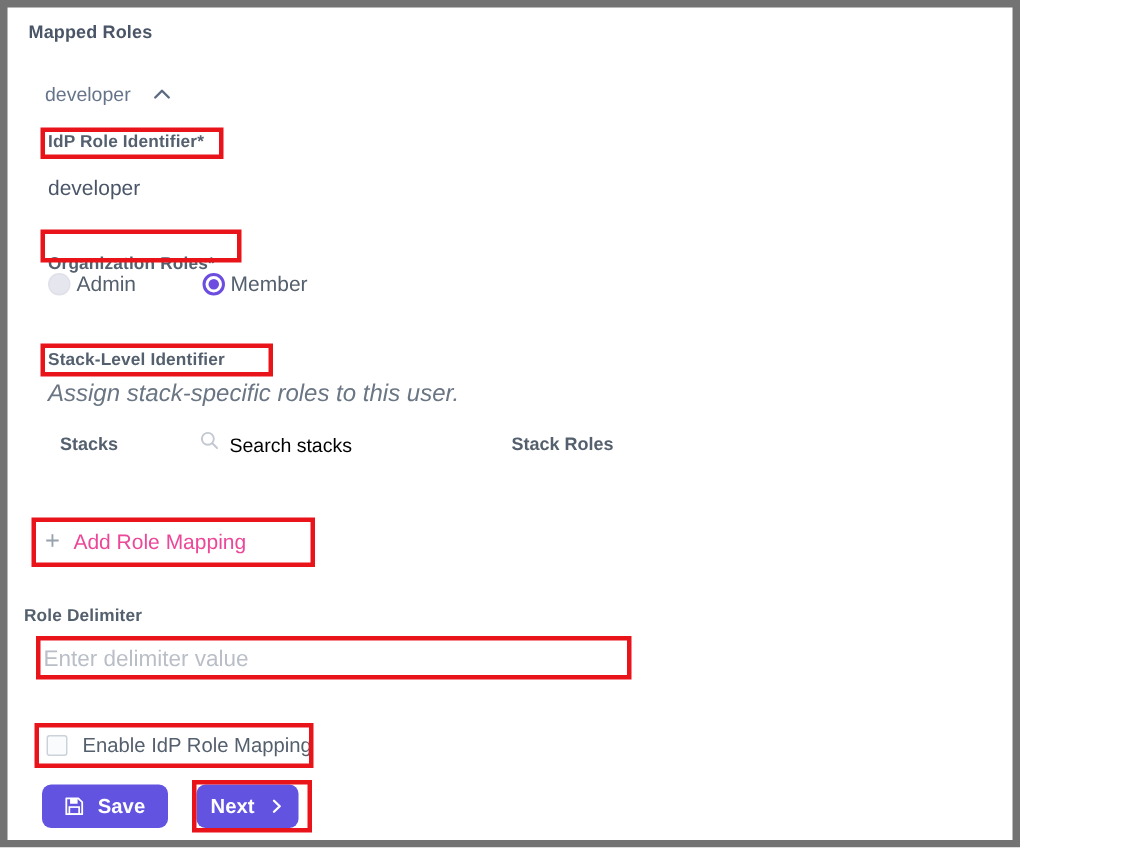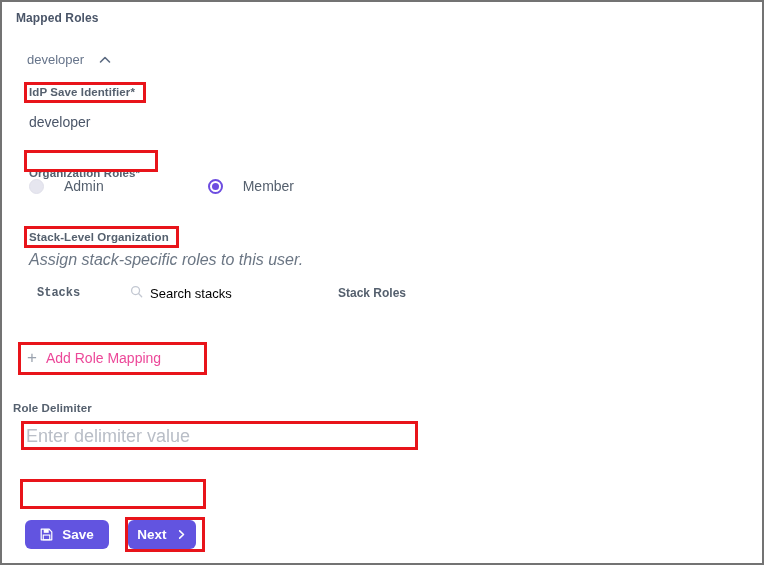--- a/index.html
+++ b/index.html
@@ -7,24 +7,24 @@
     margin: 0;
     padding: 0;
     background: #ffffff;
   }
   body {
     font-family: "Liberation Sans", sans-serif;
     -webkit-font-smoothing: antialiased;
   }
   .page {
     position: relative;
-    width: 764px;
+    width: 680px;
     height: 565px;
     background: #ffffff;
-    border: 2px solid #737373;
+    border: 5px solid #737373;
     box-sizing: border-box;
     overflow: hidden;
   }
 
   
   .annot {
     position: absolute;
     border: 3px solid #e8141a;
     box-sizing: border-box;
     pointer-events: none;
@@ -92,24 +92,24 @@
   .radio-row {
     position: absolute;
     left: 27px;
     top: 176px;
     display: flex;
     align-items: center;
   }
   .radio-opt {
     display: flex;
     align-items: center;
-    gap: 20px;
-    cursor: pointer;
-  }
-  .radio-opt.second { margin-left: 104px; }
+    gap: 4px;
+    cursor: pointer;
+  }
+  .radio-opt.second { margin-left: 44px; }
   .radio-dot {
     width: 15px;
     height: 15px;
     border-radius: 50%;
     box-sizing: border-box;
     flex: 0 0 auto;
   }
   .radio-dot.off {
     background: #e6e6ef;
     border: 1px solid #e0e0ea;
@@ -174,21 +174,21 @@
   .delim-input {
     position: absolute;
     left: 24px;
     top: 421px;
     width: 386px;
     height: 27px;
     border: none;
     outline: none;
     background: transparent;
     font-family: "Liberation Sans", sans-serif;
-    font-size: 18px;
+    font-size: 15px;
     color: #55606e;
     padding: 0;
   }
   .delim-input::placeholder {
     color: #b9bec7;
     opacity: 1;
   }
 
   
   .cb-row {
@@ -254,40 +254,40 @@
 
   <div class="role-header">
     <span class="role-name">developer</span>
     <span>
       <svg class="chev" viewBox="0 0 14 14" aria-hidden="true">
         <path d="M2.5 9 L7 4.5 L11.5 9" fill="none" stroke="#5c6b82" stroke-width="1.6" stroke-linecap="round" stroke-linejoin="round"></path>
       </svg>
     </span>
   </div>
 
-  <div class="field-label" style="left:27px; top:84px;">IdP Save Identifier*</div>
+  <div class="field-label" style="left:27px; top:84px;">IdP Role Identifier*</div>
   <div class="field-value" style="left:27px; top:112px;">developer</div>
 
   <div class="field-label" style="left:27px; top:165px;">Organization Roles*</div>
 
   <div class="radio-row">
     <label class="radio-opt">
       <span class="radio-dot off"></span>
       <span class="radio-label">Admin</span>
     </label>
     <label class="radio-opt second">
       <span class="radio-dot on"></span>
       <span class="radio-label">Member</span>
     </label>
   </div>
 
-  <div class="field-label" style="left:27px; top:229px;">Stack-Level Organization</div>
+  <div class="field-label" style="left:27px; top:229px;">Stack-Level Identifier</div>
   <div class="helper-text" style="left:27px; top:249px;">Assign stack-specific roles to this user.</div>
 
-  <div class="col-header" style="left:35px; top:284px;font-family:Liberation Mono, monospace;">Stacks</div>
+  <div class="col-header" style="left:35px; top:284px;">Stacks</div>
 
   <div class="search-box">
     <span>
       <svg width="13" height="13" viewBox="0 0 14 14" aria-hidden="true">
         <circle cx="6" cy="6" r="4.3" fill="none" stroke="#c3c8d2" stroke-width="1.4"></circle>
         <line x1="9.2" y1="9.2" x2="12.6" y2="12.6" stroke="#c3c8d2" stroke-width="1.4" stroke-linecap="round"></line>
       </svg>
     </span>
     <span class="search-ph">Search stacks</span>
   </div>
@@ -295,20 +295,24 @@
   <div class="col-header" style="left:336px; top:284px;">Stack Roles</div>
 
   <div class="add-link">
     <span class="plus-ic">+</span>
     <span class="add-link-text">Add Role Mapping</span>
   </div>
 
   <div class="field-label" style="left:11px; top:400px;">Role Delimiter</div>
   <input class="delim-input" type="text" placeholder="Enter delimiter value" style="">
 
+  <label class="cb-row">
+    <span class="cb-box"></span>
+    <span class="cb-label">Enable IdP Role Mapping</span>
+  </label>
 
   <button class="btn btn-save">
     <span>
       <svg width="13" height="13" viewBox="0 0 14 14" aria-hidden="true">
         <path d="M1.3 1.3 h8.6 l2.8 2.8 v8.6 h-11.4 z" fill="none" stroke="#ffffff" stroke-width="1.3" stroke-linejoin="round"></path>
         <rect x="4" y="1.3" width="5.4" height="3.9" fill="#ffffff"></rect>
         <rect x="3.5" y="7.6" width="7" height="5.1" fill="none" stroke="#ffffff" stroke-width="1.2"></rect>
       </svg>
     </span>
     <span>Save</span>

